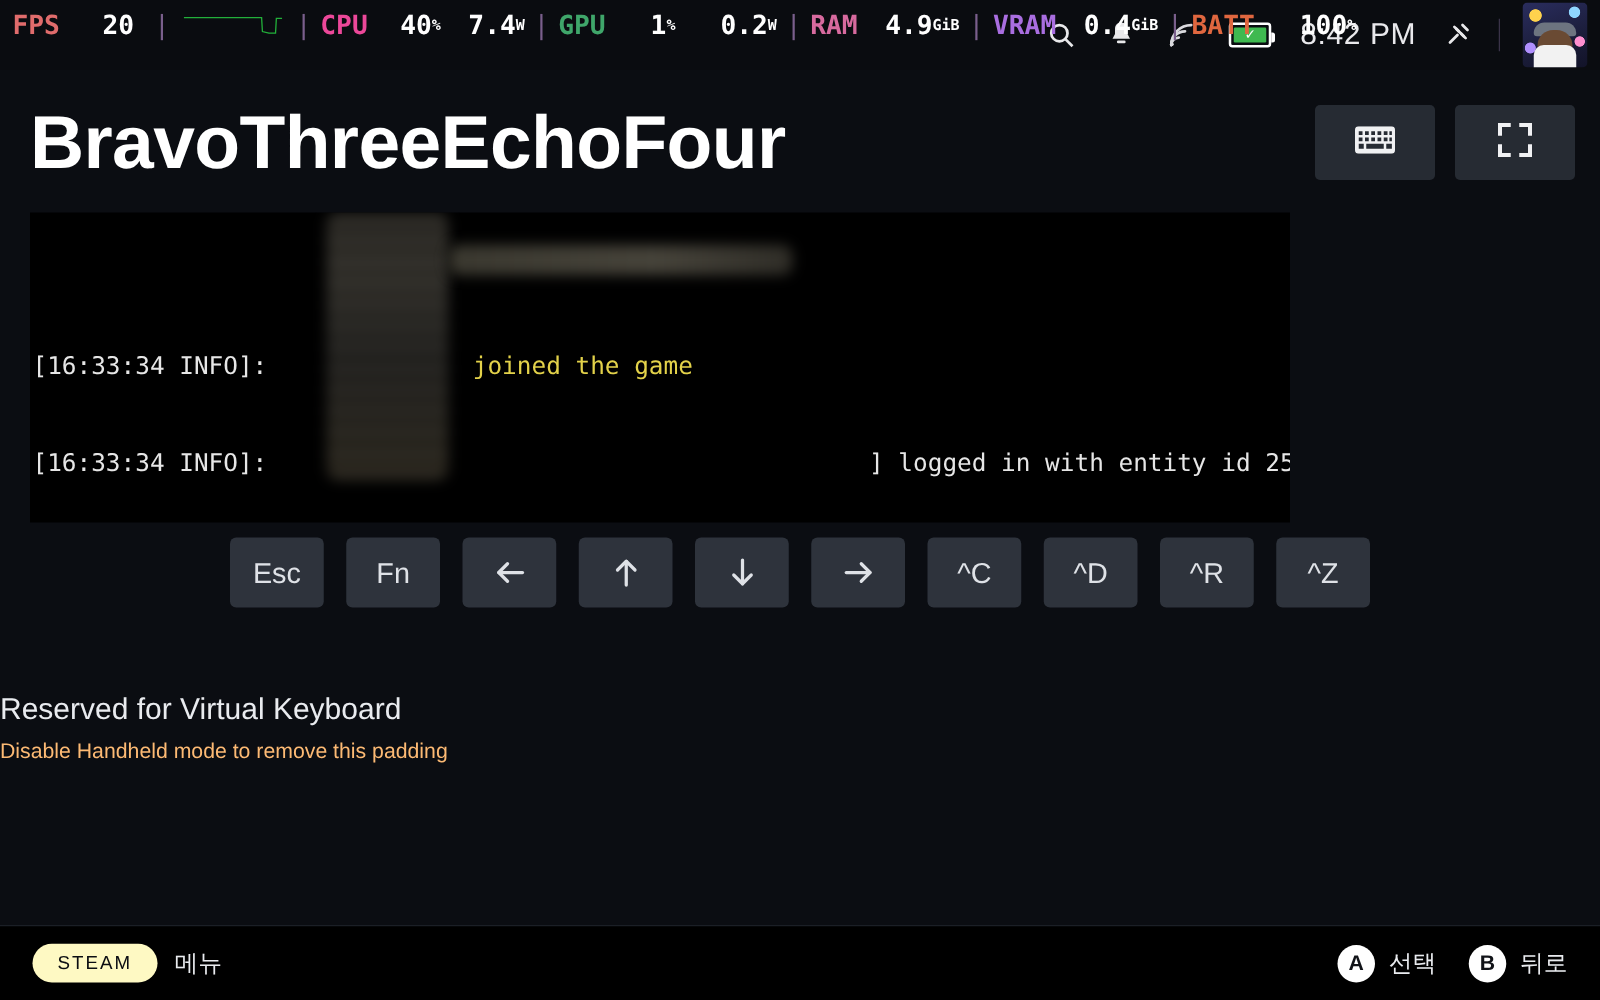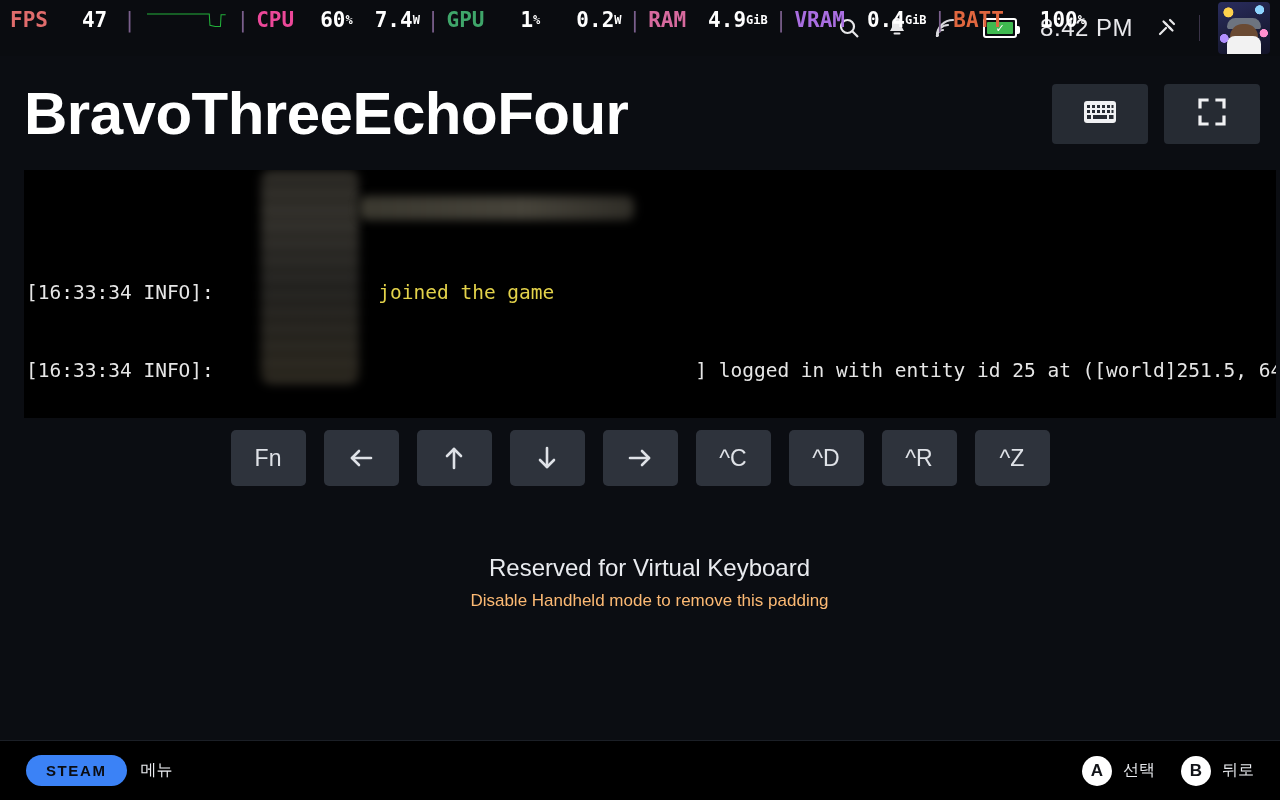--- a/index.html
+++ b/index.html
@@ -62,21 +62,21 @@
   .title-row { display:flex; align-items:center; justify-content:space-between; padding:28px 20px 0 24px; }
   .page-title { font-size:60px; font-weight:bold; letter-spacing:-0.5px; color:#ffffff; line-height:1; }
   .title-actions { display:flex; gap:16px; }
   .act-btn {
     width:96px; height:60px; background:#262b33; border-radius:4px;
     display:flex; align-items:center; justify-content:center; color:#f0f1f3;
   }
 
   
   .console {
-    position:absolute; left:24px; top:114px; width:1252px; height:248px;
+    position:absolute; left:24px; top:114px; width:1008px; height:248px;
     background:#000000; overflow:hidden;
     font-family:"DejaVu Sans Mono","Liberation Mono", monospace;
     font-size:19.5px; line-height:26px; white-space:pre; color:#e4e4e4;
     padding:6px 0 0 2px;
   }
   .console .ln { position:relative; }
   .c-white { color:#e6e6e6; }
   .c-yellow { color:#e3d24a; }
   .redact {
     position:absolute; left:237px; top:0px; width:98px; height:214px;
@@ -94,37 +94,37 @@
   
   .keyrow { position:absolute; left:0; top:374px; width:1280px; display:flex; justify-content:center; gap:18px; }
   .key {
     min-width:75px; height:56px; background:#2e333c; border-radius:5px;
     display:flex; align-items:center; justify-content:center;
     font-size:23px; color:#dfe2e7; padding:0 16px;
   }
   .key svg { display:block; }
 
   
-  .reserved { position:absolute; left:0; top:496px; width:1280px; text-align:center;padding-left:19px; }
+  .reserved { position:absolute; left:0; top:496px; width:1280px; text-align:left; }
   .reserved .r1 { font-size:24px; color:#e9ebef; line-height:32px; }
   .reserved .r2 { font-size:17px; color:#fdba74; line-height:26px; margin-top:4px; }
 
   
   .footer {
     position:absolute; left:0; bottom:0; width:1280px; height:60px;
     background:#000000; border-top:1px solid #1b1f26;
     display:flex; align-items:center; justify-content:space-between;
     padding:0 26px;
   }
   .f-left { display:flex; align-items:center; gap:14px; }
   .steam-pill {
-    background:#3b82f6; color:#0b0d12; border-radius:20px;
-    padding:7px 20px; font-size:15px; font-weight:bold; letter-spacing:1.6px;
-  }
-  .f-label { font-size:16px; color:#e9ebef; }
+    background:#fef9c3; color:#0b0d12; border-radius:20px;
+    padding:7px 20px; font-size:15px; font-weight:normal; letter-spacing:1.6px;
+  }
+  .f-label { font-size:19px; color:#e9ebef; }
   .f-right { display:flex; align-items:center; gap:26px; }
   .f-grp { display:flex; align-items:center; gap:11px; }
   .f-circle {
     width:30px; height:30px; border-radius:50%; background:#ffffff; color:#111318;
     display:flex; align-items:center; justify-content:center; font-size:17px; font-weight:bold;
   }
 </style>
 </head>
 <body>
 
@@ -172,28 +172,28 @@
     <div class="sb-sep"></div>
     <div class="avatar">
       <div class="hat"></div>
         <div class="hair"></div>
         <div class="body"></div>
     </div>
   </div>
 
   <div class="perfbar">
     <span class="perf-lbl" style="color:#e06c6c;margin-left:10px">FPS</span>
-    <span class="perf-val" style="margin-left:34px">47</span>
+    <span class="perf-val" style="margin-left:34px">20</span>
     <span class="perf-pipe" style="margin-left:16px">|</span>
     <svg class="perf-graph" viewBox="0 0 120 24">
       <polyline points="0,3 95,3 96,20 104,22 112,22 113,4 120,4" fill="none" stroke="#22b03a" stroke-width="1.6"></polyline>
     </svg>
     <span class="perf-pipe">|</span>
     <span class="perf-lbl" style="color:#ec4899">CPU</span>
-    <span class="perf-val" style="margin-left:26px">60</span>
+    <span class="perf-val" style="margin-left:26px">40</span>
       <span class="perf-unit">%</span>
     <span class="perf-val" style="margin-left:22px">7.4</span>
       <span class="perf-unit">W</span>
     <span class="perf-pipe">|</span>
     <span class="perf-lbl" style="color:#3fa66a">GPU</span>
     <span class="perf-val" style="margin-left:36px">1</span>
       <span class="perf-unit">%</span>
     <span class="perf-val" style="margin-left:36px">0.2</span>
       <span class="perf-unit">W</span>
     <span class="perf-pipe">|</span>
@@ -261,20 +261,23 @@
       
       
       
       
       
       
     </div>
 
     <div class="keyrow">
       <div class="key">
+          <span>Esc</span>
+        </div>
+      <div class="key">
           <span>Fn</span>
         </div>
       <div class="key">
           <span>
         <svg width="28" height="24" viewBox="0 0 28 24" fill="none" stroke="#dfe2e7" stroke-width="2.6" stroke-linecap="round" stroke-linejoin="round">
               <line x1="24" y1="12" x2="5" y2="12"></line>
               <polyline points="12,5 5,12 12,19"></polyline>
             </svg>
           </span>
         </div>

